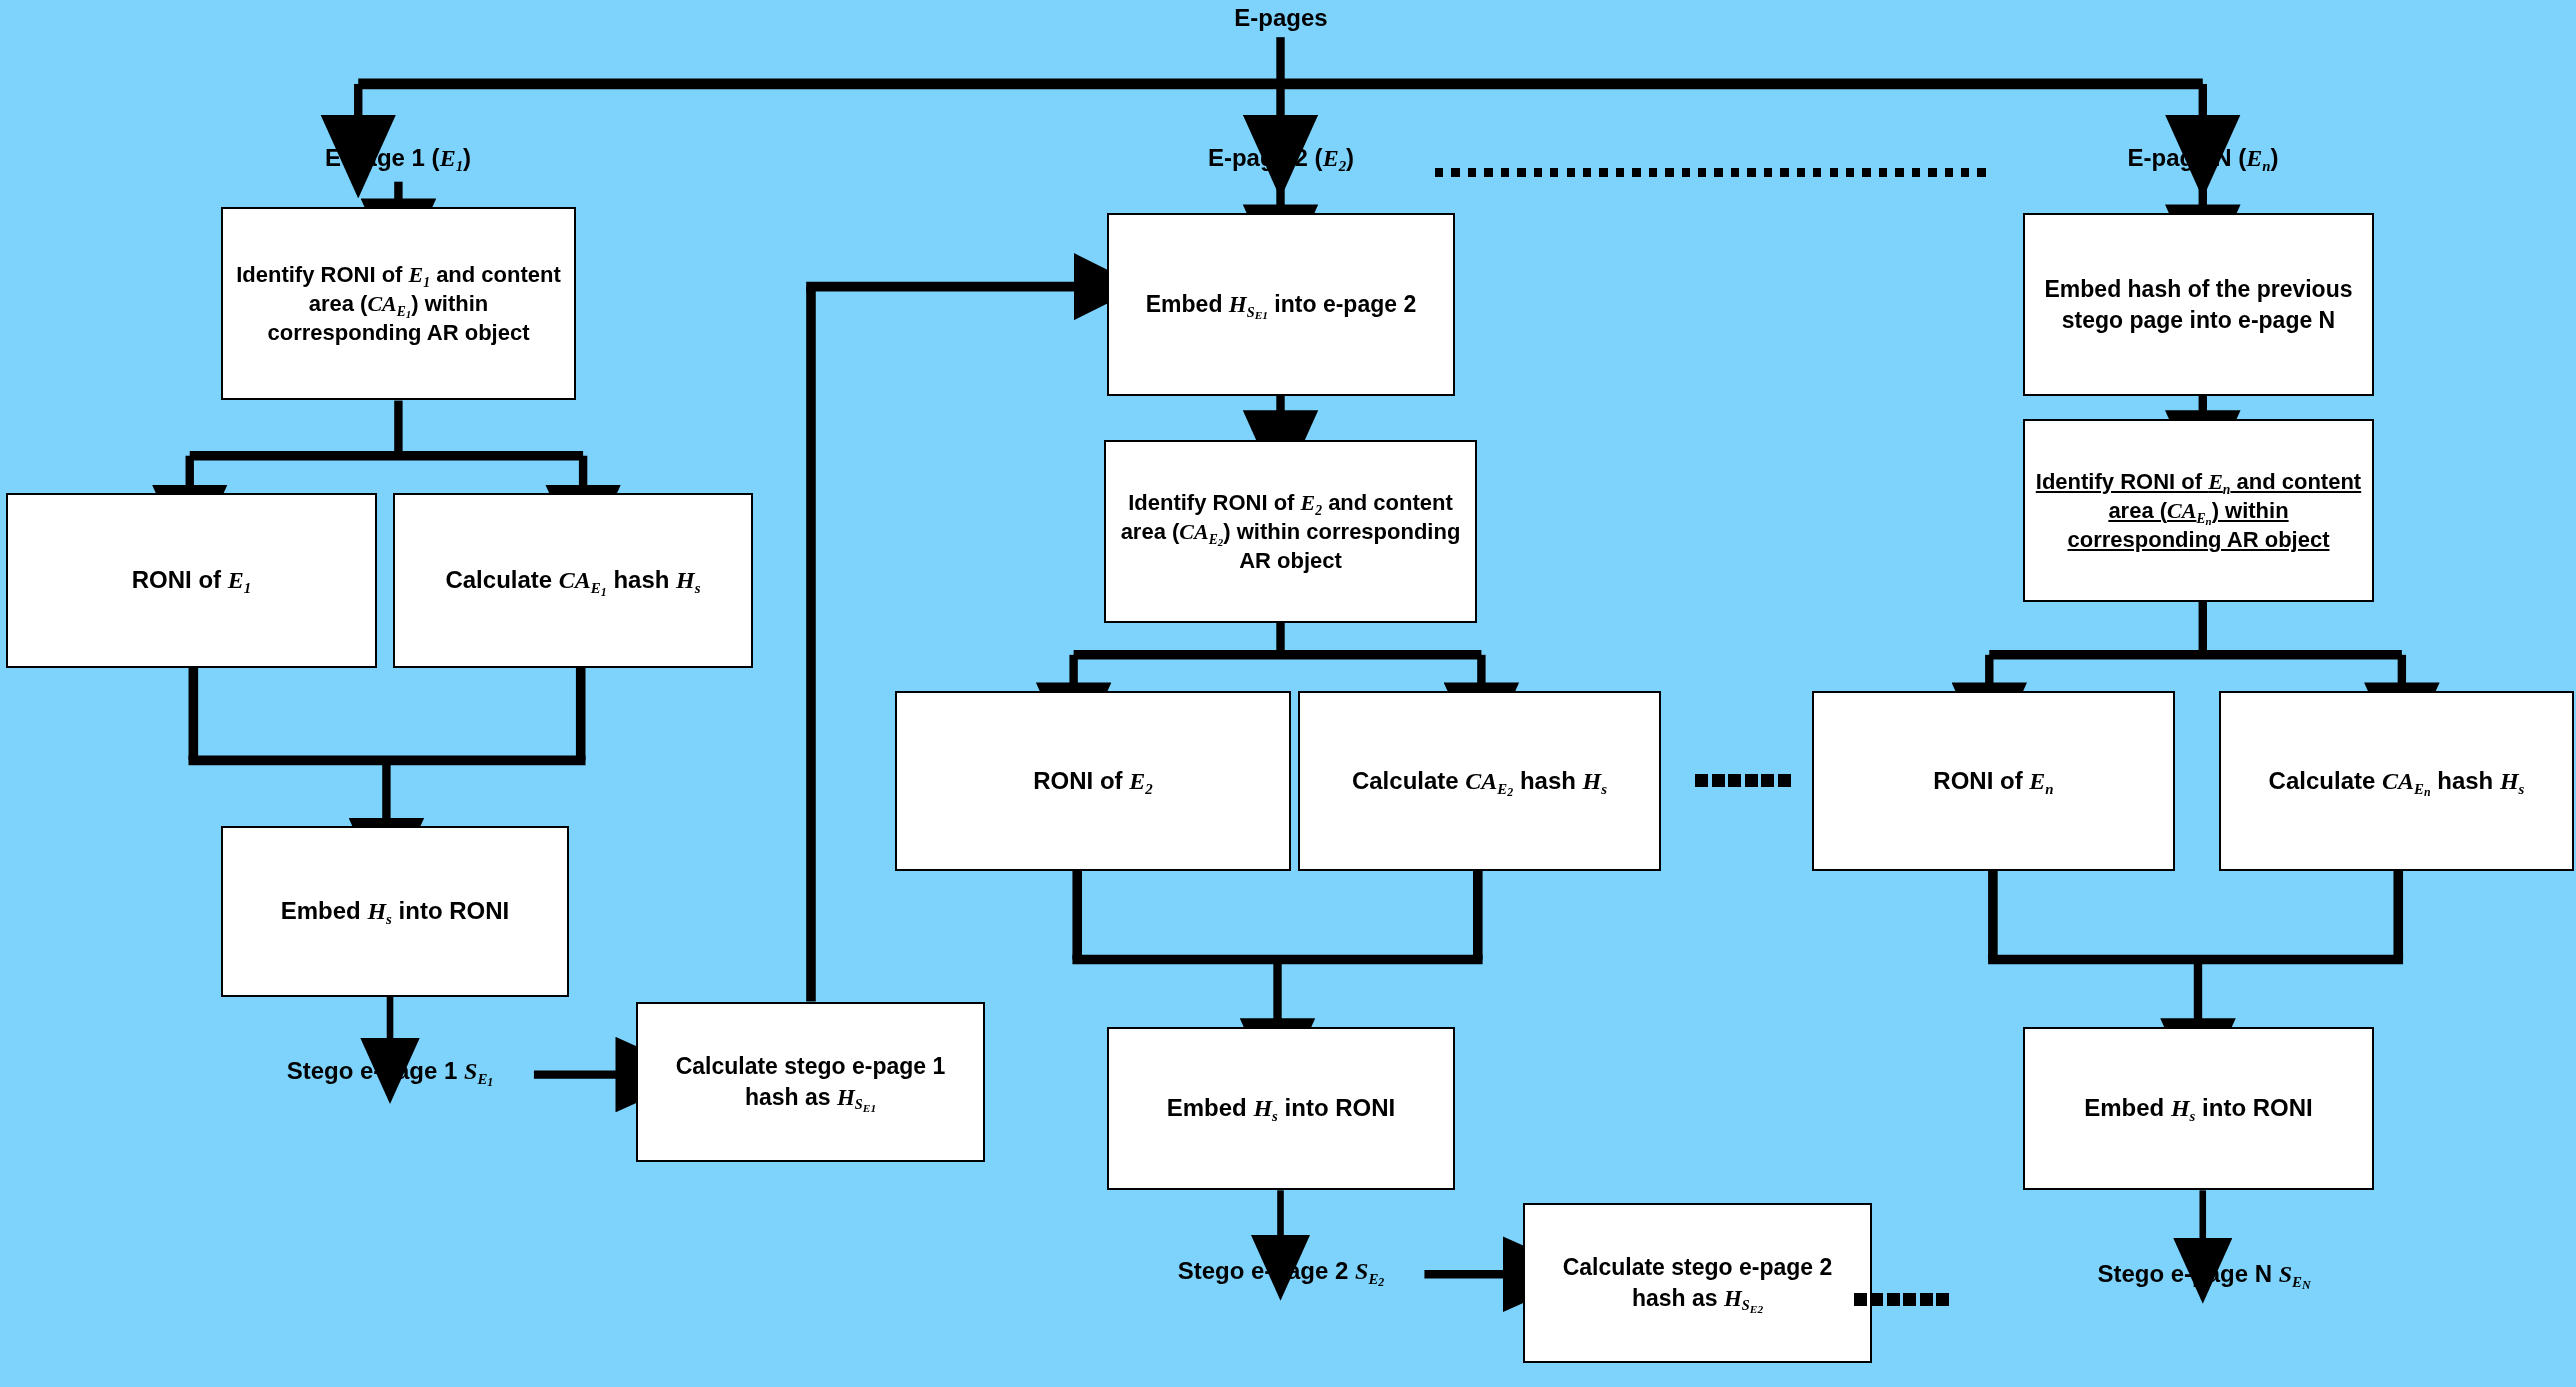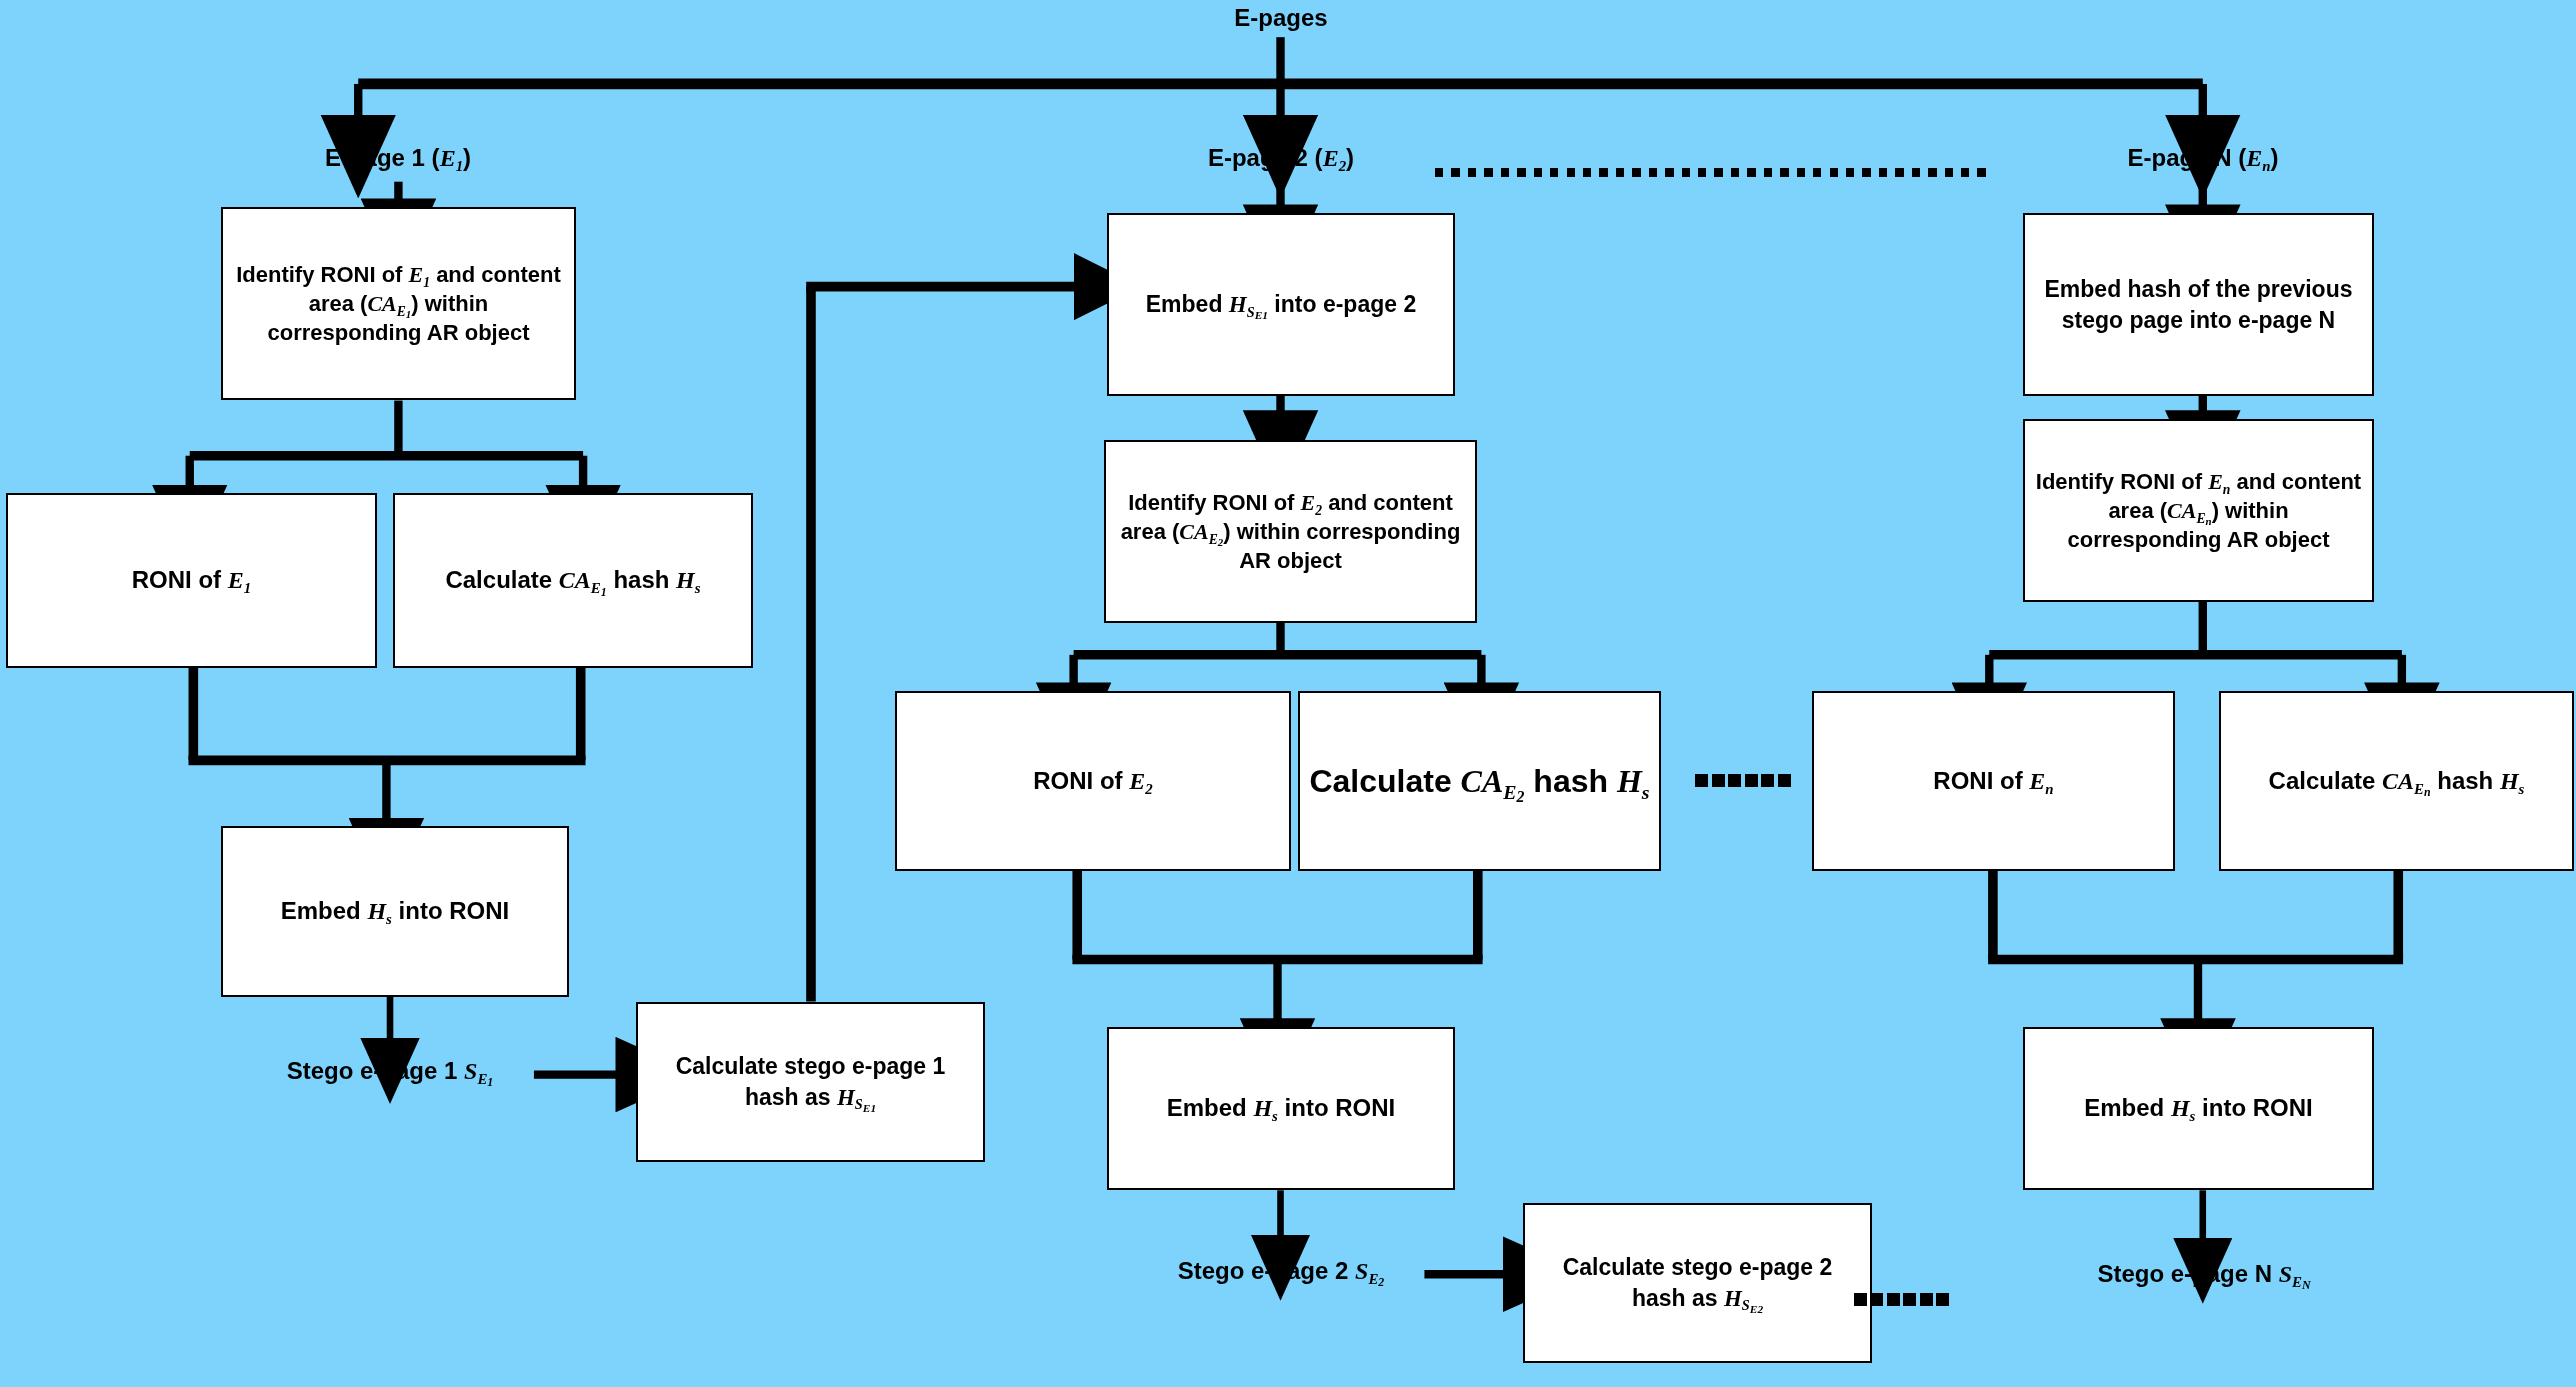--- a/index.html
+++ b/index.html
@@ -195,21 +195,21 @@
   </div>
 
   <div class="box" style="left:1104px;top:440px;width:373px;height:183px;font-size:22px;">
     <span class="txt">Identify RONI of <span class="v">E</span><sub>2</sub> and content area (<span class="v">CA</span><sub><span class="v">E</span><sub>2</sub></sub>) within corresponding AR object</span>
   </div>
 
   <div class="box" style="left:895px;top:691px;width:396px;height:180px;font-size:24px;">
     <span class="txt">RONI of <span class="v">E</span><sub>2</sub></span>
   </div>
 
-  <div class="box" style="left:1298px;top:691px;width:363px;height:180px;font-size:32px;">
+  <div class="box" style="left:1298px;top:691px;width:363px;height:180px;font-size:24px;">
     <span class="txt">Calculate <span class="v">CA</span><sub><span class="v">E</span><sub>2</sub></sub> hash <span class="v">H</span><sub>s</sub></span>
   </div>
 
   <div class="dots" style="left:1695px;top:773px;width:96px;height:14.4px;justify-content:space-between;">
     <i style="width:13px;height:13px;"></i>
       <i style="width:13px;height:13px;"></i>
       <i style="width:13px;height:13px;"></i>
     <i style="width:13px;height:13px;"></i>
       <i style="width:13px;height:13px;"></i>
       <i style="width:13px;height:13px;"></i>
@@ -231,21 +231,21 @@
       <i style="width:13px;height:13px;"></i>
     <i style="width:13px;height:13px;"></i>
       <i style="width:13px;height:13px;"></i>
       <i style="width:13px;height:13px;"></i>
   </div>
 
   <div class="box" style="left:2023px;top:213px;width:351px;height:183px;font-size:23px;">
     <span class="txt">Embed hash of the previous stego page into e-page N</span>
   </div>
 
-  <div class="box" style="left:2023px;top:419px;width:351px;height:183px;font-size:22px;">
+  <div class="box" style="left:2023px;top:419px;width:351px;height:183px;font-size:22px;text-decoration:underline;">
     <span class="txt">Identify RONI of <span class="v">E</span><sub>n</sub> and content area (<span class="v">CA</span><sub><span class="v">E</span><sub>n</sub></sub>) within corresponding AR object</span>
   </div>
 
   <div class="box" style="left:1812px;top:691px;width:363px;height:180px;font-size:24px;">
     <span class="txt">RONI of <span class="v">E</span><sub>n</sub></span>
   </div>
 
   <div class="box" style="left:2219px;top:691px;width:355px;height:180px;font-size:24px;">
     <span class="txt">Calculate <span class="v">CA</span><sub><span class="v">E</span><sub>n</sub></sub> hash <span class="v">H</span><sub>s</sub></span>
   </div>

